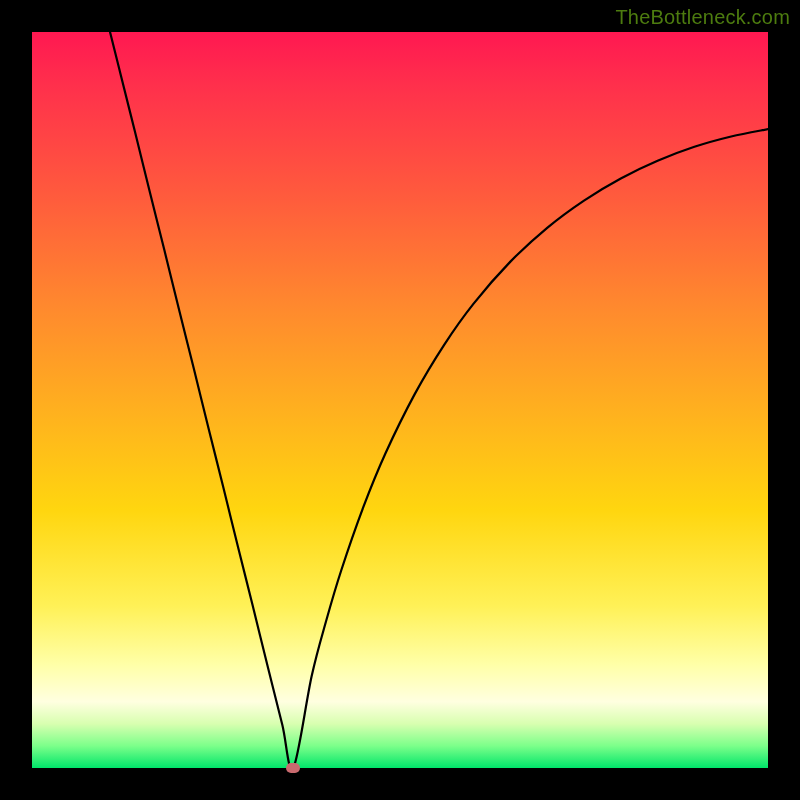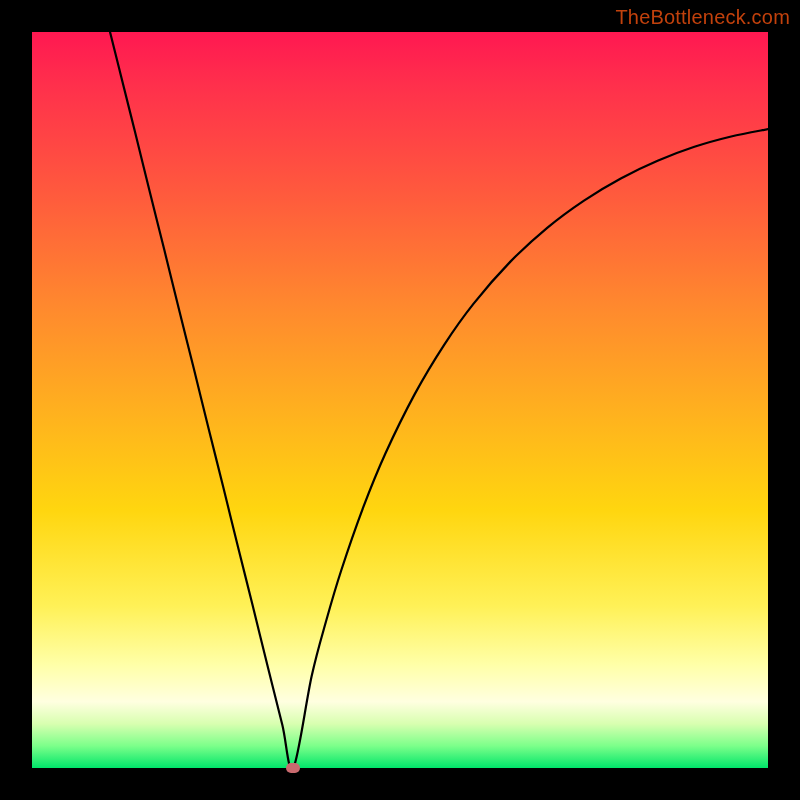--- a/index.html
+++ b/index.html
@@ -37,21 +37,21 @@
       #ffffe0 91%,
       #d8ffb0 94%,
       #7cff8a 97%,
       #00e56a 100%
     );
   }
   #watermark {
     position: absolute;
     top: 6px;
     right: 10px;
-    color: #c2410c;
+    color: #4d7c0f;
     font-size: 20px;
     font-weight: 500;
     letter-spacing: 0.2px;
     user-select: none;
   }
   #curve {
     position: absolute;
     left: 0;
     top: 0;
     width: 736px;

